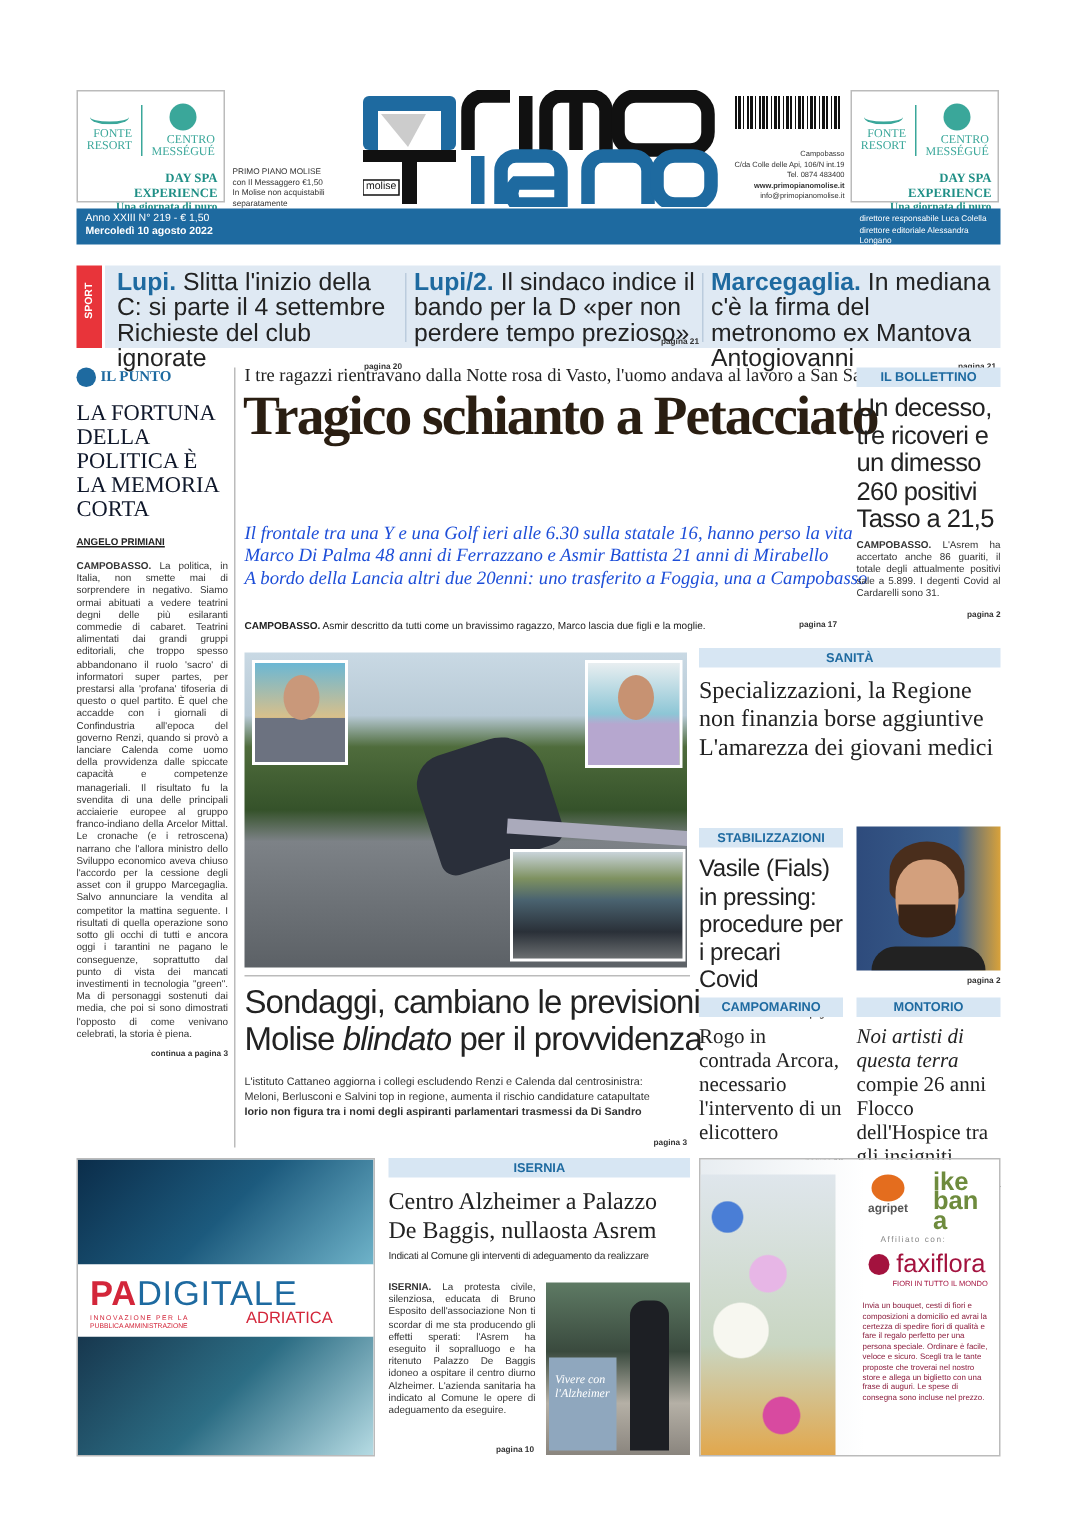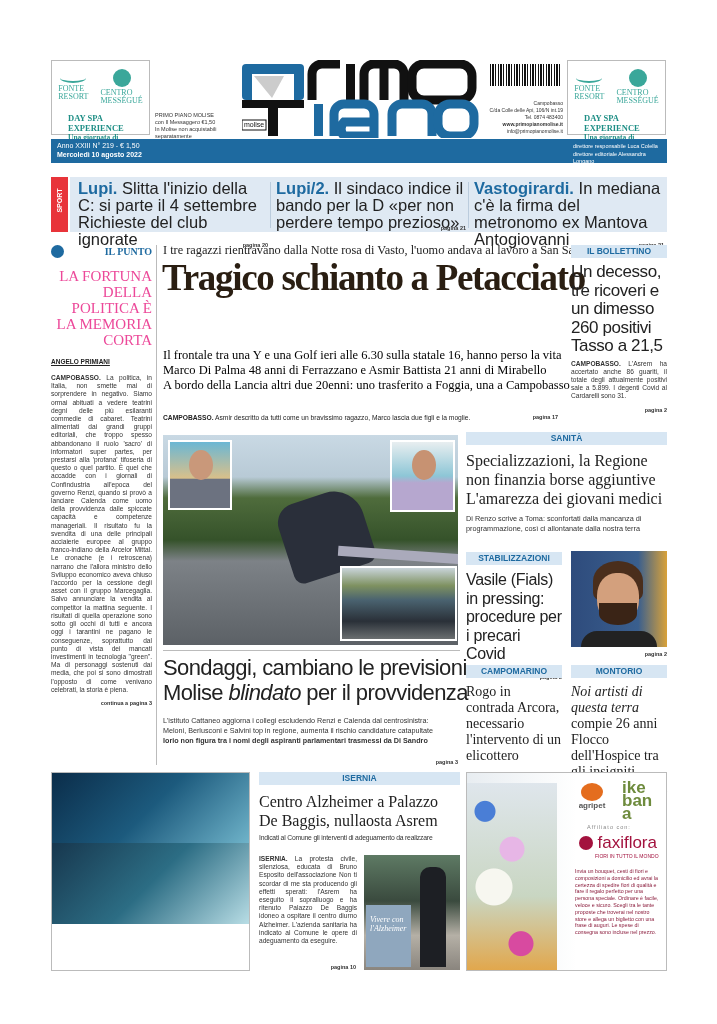--- a/index.html
+++ b/index.html
@@ -1,18 +1,18 @@
 <!DOCTYPE html>
 <html><head>
 <meta charset="utf-8">
 <style>
 *{box-sizing:border-box;margin:0;padding:0}
 body{width:717px;height:1024px;background:#fff;position:relative;overflow:hidden;font-family:"Liberation Sans",sans-serif;color:#222}
 .abs{position:absolute}
-.ad-spa{border:1px solid #bbb;background:#fff;text-align:left;padding:4px 16px}
+.ad-spa{border:1px solid #bbb;background:#fff;text-align:right;padding:4px 4px}
 .ad-spa .logos{display:flex;justify-content:center;align-items:center;gap:6px;height:44px}
 .ad-spa .fonte,.ad-spa .centro{font-family:"Liberation Serif",serif;color:#3aa79a;font-size:8px;line-height:8px}
 .ad-spa .sep{width:1px;height:34px;background:#3aa79a}
 .ad-spa .globe{width:18px;height:18px;border-radius:50%;background:#3aa79a;margin:0 auto 2px}
 .ad-spa .crown{width:26px;height:10px;border-bottom:2px solid #3aa79a;border-radius:0 0 50% 50%;margin:0 auto 2px}
 .ad-spa .l1{font-family:"Liberation Serif",serif;font-weight:bold;color:#1f8f86;font-size:8.5px;margin-top:4px}
 .ad-spa .l2{font-family:"Liberation Serif",serif;font-weight:bold;color:#1f8f86;font-size:7.5px}
 .small{font-size:5.5px;line-height:7px;color:#333}
 .bluebar{background:#1e6aa0;color:#fff}
 .sportbox{background:#dfe9f3}
@@ -118,43 +118,43 @@
   <div class="stitle"><b>Lupi.</b> <span>Slitta l'inizio della C: si parte il 4 settembre Richieste del club ignorate</span></div>
   <div class="pg" style="margin-top:-6px">pagina 20</div>
 </div>
 <div class="abs" style="left:270px;top:182px;width:1px;height:46px;background:#bcd"></div>
 <div class="abs" style="left:276px;top:180px;width:190px;">
   <div class="stitle"><b>Lupi/2.</b> <span>Il sindaco indice il bando per la D «per non perdere tempo prezioso»</span></div>
   <div class="pg" style="margin-top:-6px">pagina 21</div>
 </div>
 <div class="abs" style="left:468px;top:182px;width:1px;height:46px;background:#bcd"></div>
 <div class="abs" style="left:474px;top:180px;width:190px;">
-  <div class="stitle"><b>Vastogirardi.</b> <span>In mediana c'è la firma del metronomo ex Mantova Antogiovanni</span></div>
+  <div class="stitle"><b>Marcegaglia.</b> <span>In mediana c'è la firma del metronomo ex Mantova Antogiovanni</span></div>
   <div class="pg" style="margin-top:-6px">pagina 21</div>
 </div>
 
 <div class="abs" style="left:51px;top:245px;width:101px;">
-  <div style="display:flex;align-items:center;gap:3px;justify-content:space-between;">
+  <div style="display:flex;align-items:center;gap:3px;">
     <span style="width:13px;height:13px;border-radius:50%;background:#1e6aa0;display:inline-block;"></span>
     <span class="serif" style="color:#1e6aa0;font-weight:bold;font-size:10px;">IL PUNTO</span>
   </div>
-  <div class="serif" style="text-align:right;font-size:15px;line-height:16px;margin-top:10px;color:#ec4899;">LA FORTUNA DELLA POLITICA È LA MEMORIA CORTA</div>
+  <div class="serif" style="text-align:left;font-size:15px;line-height:16px;margin-top:10px;color:#0f172a;">LA FORTUNA DELLA POLITICA È LA MEMORIA CORTA</div>
   <div style="font-size:6.5px;font-weight:bold;text-decoration:underline;margin-top:10px;">ANGELO PRIMIANI</div>
   <div class="body6" style="margin-top:9px;">
     <b>CAMPOBASSO.</b> <span>La politica, in Italia, non smette mai di sorprendere in negativo. Siamo ormai abituati a vedere teatrini degni delle più esilaranti commedie di cabaret. Teatrini alimentati dai grandi gruppi editoriali, che troppo spesso abbandonano il ruolo 'sacro' di informatori super partes, per prestarsi alla 'profana' tifoseria di questo o quel partito. È quel che accadde con i giornali di Confindustria all'epoca del governo Renzi, quando si provò a lanciare Calenda come uomo della provvidenza dalle spiccate capacità e competenze manageriali. Il risultato fu la svendita di una delle principali acciaierie europee al gruppo franco-indiano della Arcelor Mittal. Le cronache (e i retroscena) narrano che l'allora ministro dello Sviluppo economico aveva chiuso l'accordo per la cessione degli asset con il gruppo Marcegaglia. Salvo annunciare la vendita al competitor la mattina seguente. I risultati di quella operazione sono sotto gli occhi di tutti e ancora oggi i tarantini ne pagano le conseguenze, soprattutto dal punto di vista dei mancati investimenti in tecnologia "green". Ma di personaggi sostenuti dai media, che poi si sono dimostrati l'opposto di come venivano celebrati, la storia è piena.</span>
   </div>
   <div class="pg" style="margin-top:6px;">continua a pagina 3</div>
 </div>
 <div class="abs" style="left:156px;top:245px;width:1px;height:520px;background:#bbb"></div>
 
 <div class="abs serif" style="left:163px;top:243px;font-size:12.3px;white-space:nowrap;">I tre ragazzi rientravano dalla Notte rosa di Vasto, l'uomo andava al lavoro a San Salvo</div>
 <div class="abs serif" style="left:162px;top:258px;font-size:37px;line-height:40px;font-weight:bold;letter-spacing:-1.3px;color:#2a1e12;white-space:nowrap;">
   <div>Tragico schianto a Petacciato</div>
 </div>
-<div class="abs serif" style="left:163px;top:348px;font-size:12.5px;line-height:15px;white-space:nowrap;color:#000000;">
+<div class="abs serif" style="left:163px;top:348px;font-size:12.5px;line-height:15px;font-style:italic;white-space:nowrap;color:#1d4ed8;">
   <div>Il frontale tra una Y e una Golf ieri alle 6.30 sulla statale 16, hanno perso la vita</div>
     <div>Marco Di Palma 48 anni di Ferrazzano e Asmir Battista 21 anni di Mirabello</div>
     <div>A bordo della Lancia altri due 20enni: uno trasferito a Foggia, una a Campobasso</div>
 </div>
 <div class="abs" style="left:163px;top:414px;width:395px;font-size:6.7px;">
   <b>CAMPOBASSO.</b> <span>Asmir descritto da tutti come un bravissimo ragazzo, Marco lascia due figli e la moglie.</span>
   <span class="pg" style="float:right">pagina 17</span>
 </div>
 
 <div class="abs photo" style="left:163px;top:435px;width:295px;height:210px;background:linear-gradient(180deg,#c9d9e4 0%,#b8cad6 20%,#4f6c3c 30%,#35522a 50%,#7d8287 60%,#5c6166 100%);">
@@ -172,21 +172,20 @@
 <div class="abs" style="left:571px;top:245px;width:96px;">
   <div class="label">IL BOLLETTINO</div>
   <div style="font-size:17px;line-height:18.5px;margin-top:5px;letter-spacing:-0.4px;color:#222;">Un decesso, tre ricoveri e un dimesso 260 positivi Tasso a 21,5</div>
   <div class="body6" style="margin-top:4px;"><b>CAMPOBASSO.</b> <span>L'Asrem ha accertato anche 86 guariti, il totale degli attualmente positivi sale a 5.899. I degenti Covid al Cardarelli sono 31.</span></div>
   <div class="pg" style="margin-top:6px;">pagina 2</div>
 </div>
 
 <div class="abs" style="left:466px;top:432px;width:201px;">
   <div class="label">SANITÀ</div>
   <div class="serif" style="font-size:16px;line-height:19px;margin-top:6px;color:#222;">Specializzazioni, la Regione non finanzia borse aggiuntive L'amarezza dei giovani medici</div>
-  <div style="font-size:7.3px;line-height:9.5px;margin-top:6px;color:#333;">Di Renzo scrive a Toma: sconfortati dalla mancanza di programmazione, così ci allontanate dalla nostra terra</div>
 </div>
 
 <div class="abs" style="left:466px;top:552px;width:96px;">
   <div class="label">STABILIZZAZIONI</div>
   <div style="font-size:16px;line-height:18.5px;margin-top:6px;letter-spacing:-0.3px;color:#222;">Vasile (Fials) in pressing: procedure per i precari Covid</div>
   <div class="pg" style="margin-top:10px;">pagina 2</div>
 </div>
 <div class="abs photo" style="left:571px;top:551px;width:96px;height:96px;background:linear-gradient(90deg,#2e4b7c 0%,#3a5f8e 70%,#d9a23a 100%);">
   <div style="position:absolute;left:22px;top:10px;width:50px;height:40px;border-radius:50% 50% 20% 20%;background:#4a2e1c;"></div>
   <div style="position:absolute;left:26px;top:22px;width:42px;height:50px;border-radius:45%;background:#d3a07d;"></div>
@@ -213,20 +212,30 @@
   <div class="pg" style="margin-top:8px;">pagina 18</div>
 </div>
 <div class="abs" style="left:571px;top:665px;width:96px;">
   <div class="label">MONTORIO</div>
   <div class="serif" style="font-size:14px;line-height:16px;margin-top:6px;color:#222;"><i>Noi artisti di questa terra</i><span> compie 26 anni Flocco dell'Hospice tra gli insigniti</span></div>
   <div class="pg" style="margin-top:8px;">pagina 4</div>
 </div>
 
 <div class="abs" style="left:51px;top:772px;width:199px;height:199px;border:1px solid #bbb;overflow:hidden;">
   <div style="height:70px;background:linear-gradient(135deg,#0b2d4a 0%,#1c5a7d 50%,#6fb3c9 100%);"></div>
+  <div style="height:48px;background:#fff;position:relative;">
+    <div style="position:absolute;left:8px;top:6px;font-size:23px;letter-spacing:0.5px;white-space:nowrap;">
+      <b style="color:#d3263a;">PA</b><span style="color:#1e6aa0;">DIGITALE</span>
+    </div>
+    <div style="position:absolute;left:8px;top:33px;font-size:4.5px;line-height:5px;color:#d3263a;letter-spacing:1px;">
+      <div>INNOVAZIONE PER LA</div>
+        <div style="letter-spacing:0">PUBBLICA AMMINISTRAZIONE</div>
+    </div>
+    <div style="position:absolute;left:112px;top:30px;font-size:11px;color:#d3263a;">ADRIATICA</div>
+  </div>
   <div style="height:81px;background:linear-gradient(135deg,#17374e 0%,#2c6d84 50%,#b8dde5 100%);"></div>
 </div>
 
 <div class="abs" style="left:259px;top:772px;width:201px;">
   <div class="label">ISERNIA</div>
   <div class="serif" style="font-size:16px;line-height:19px;margin-top:7px;color:#222;">Centro Alzheimer a Palazzo De Baggis, nullaosta Asrem</div>
   <div style="font-size:6.8px;margin-top:4px;white-space:nowrap;letter-spacing:-0.2px;color:#333;">Indicati al Comune gli interventi di adeguamento da realizzare</div>
 </div>
 <div class="abs body6" style="left:259px;top:855px;width:98px;">
   <b>ISERNIA.</b> <span>La protesta civile, silenziosa, educata di Bruno Esposito dell'associazione Non ti scordar di me sta producendo gli effetti sperati: l'Asrem ha eseguito il sopralluogo e ha ritenuto Palazzo De Baggis idoneo a ospitare il centro diurno Alzheimer. L'azienda sanitaria ha indicato al Comune le opere di adeguamento da eseguire.</span>

